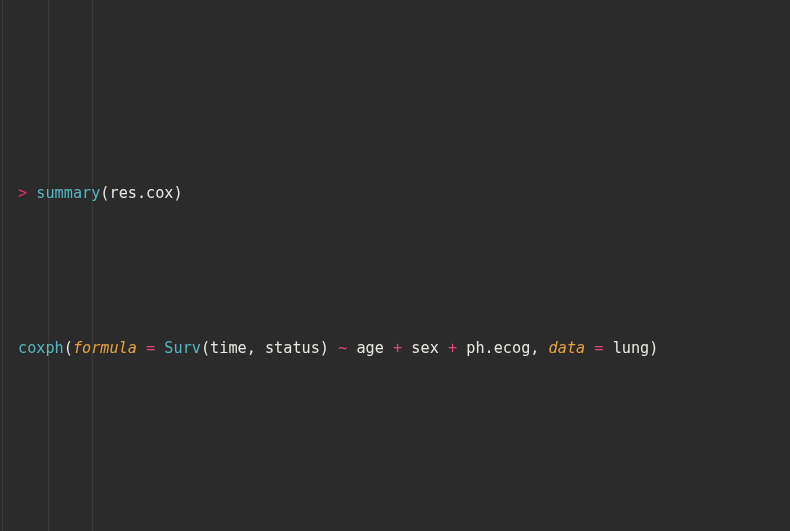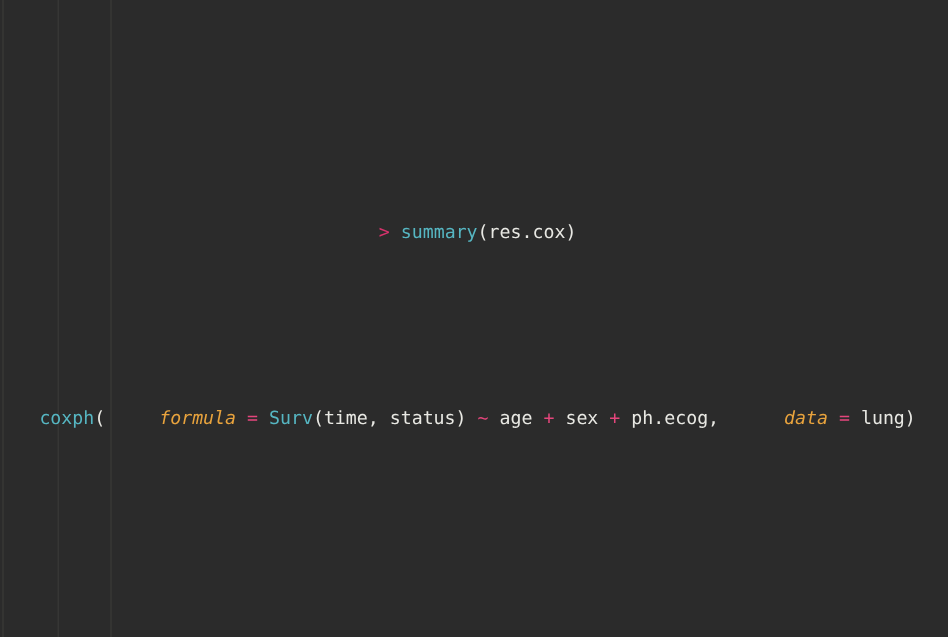--- a/index.html
+++ b/index.html
@@ -14,27 +14,26 @@
     overflow: hidden;
     font-family: "DejaVu Sans Mono", "Liberation Mono", monospace;
   }
 
   #console {
     position: relative;
     width: 790px;
     height: 531px;
     background: #2b2b2b;
     box-sizing: border-box;
-    padding: 4px 0 0 6px;
+    padding: 4px 0 0 18px;
     font-size: 15.2px;
     line-height: 22.2px;
     letter-spacing: 0px;
     white-space: pre;
     color: #e8e8e3;
-    text-align: center;
   }
 
   
   .guide {
     position: absolute;
     top: 0;
     bottom: 0;
     width: 1px;
     background: #3a3a38;
     pointer-events: none;
@@ -49,21 +48,21 @@
     white-space: pre;
     z-index: 2;
   }
 
   
   .plain   { color: #e8e8e3; }           
   .prompt  { color: #d6336c; }           
   .fn      { color: #56b6c2; }           
   .op      { color: #e4467c; }           
   .punct   { color: #e8e8e3; }           
-  .arg     { color: #e8a33d; font-style: italic; margin-left: 45px; }  
+  .arg     { color: #e8a33d; font-style: italic; }  
   .red     { color: #e05561; }           
 </style>
 </head>
 <body>
 
 <div id="console">
 
   <div class="guide g0"></div>
   <div class="guide g1"></div>
   <div class="guide g2"></div>

